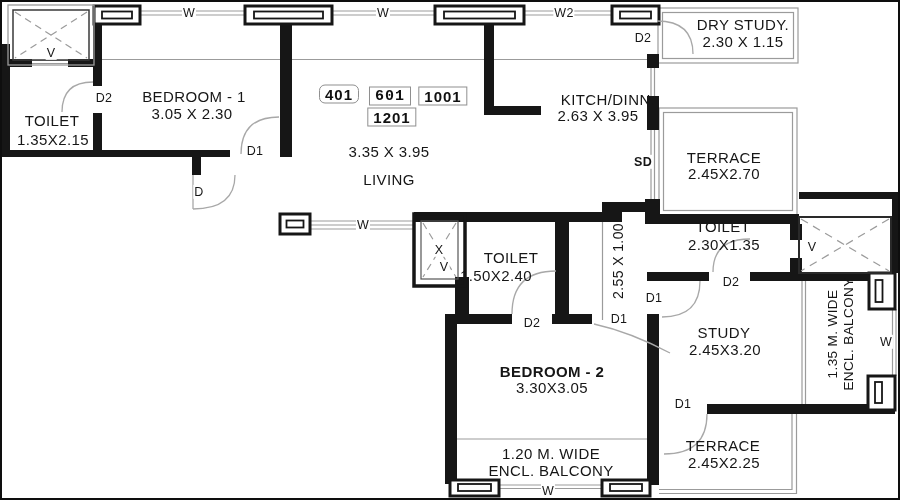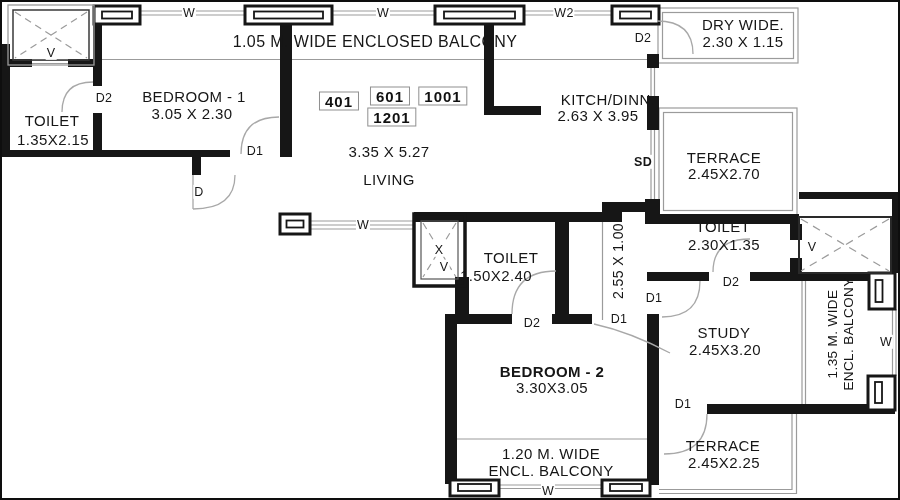--- a/index.html
+++ b/index.html
@@ -156,38 +156,37 @@
       <path d="M191,207 Q233,207 233,173"></path>
       <path d="M655,19 Q691,19 691,52"></path>
       <path d="M748,237 Q711,237 711,270"></path>
       <path d="M698,279 Q698,315 660,315"></path>
       <path d="M592,322 Q628,330 668,351"></path>
       <path d="M510,312 Q510,269 554,269"></path>
       <path d="M705,412 Q705,452 662,452"></path>
     </g>
   </svg>
 
-  <div class="lbl big" style="left:373px;top:40px;">1.05 M. WIDE ENCLOSED BALCONY</div>
-
-  <div class="lbl" style="left:741px;top:23px;">DRY WIDE.</div>
+
+  <div class="lbl" style="left:741px;top:23px;">DRY STUDY.</div>
   <div class="lbl" style="left:741px;top:40px;">2.30 X 1.15</div>
 
   <div class="lbl" style="left:192px;top:95px;">BEDROOM - 1</div>
   <div class="lbl" style="left:190px;top:112px;">3.05 X 2.30</div>
 
   <div class="lbl" style="left:50px;top:119px;">TOILET</div>
   <div class="lbl" style="left:51px;top:138px;">1.35X2.15</div>
 
-  <div class="unit" style="left:337px;top:99px;">401</div>
-  <div class="unit" style="left:388px;top:94px;">601</div>
+  <div class="unit" style="left:337px;top:92px;border-radius:6px;">401</div>
+  <div class="unit" style="left:388px;top:94px;font-family:Liberation Mono, monospace;">601</div>
   <div class="unit" style="left:441px;top:94px;">1001</div>
   <div class="unit" style="left:390px;top:115px;">1201</div>
 
   <div class="lbl" style="left:387px;top:134px;margin-top:44px;">LIVING</div>
-  <div class="lbl" style="left:387px;top:150px;">3.35 X 5.27</div>
+  <div class="lbl" style="left:387px;top:150px;">3.35 X 3.95</div>
 
   <div class="lbl" style="left:606px;top:98px;">KITCH/DINN.</div>
   <div class="lbl" style="left:596px;top:114px;">2.63 X 3.95</div>
 
   <div class="lbl" style="left:722px;top:156px;">TERRACE</div>
   <div class="lbl" style="left:722px;top:172px;">2.45X2.70</div>
 
   <div class="lbl" style="left:721px;top:225px;">TOILET</div>
   <div class="lbl" style="left:722px;top:243px;">2.30X1.35</div>
 

